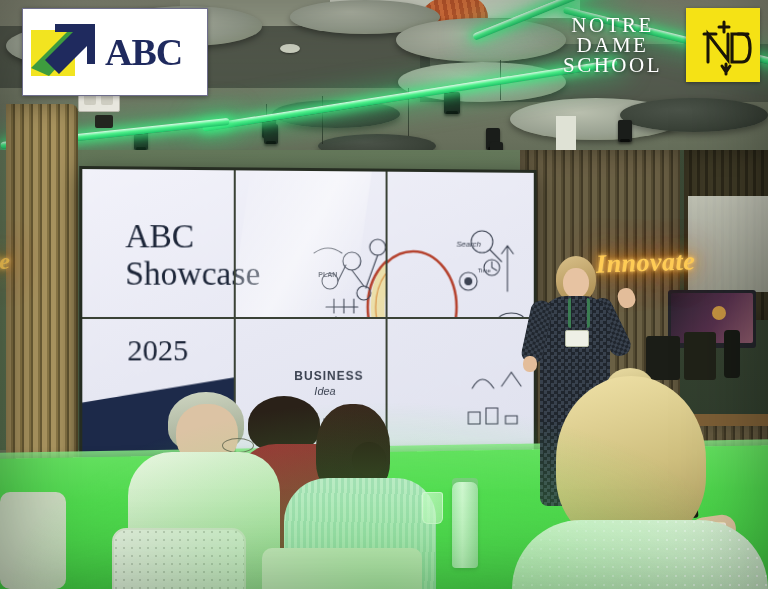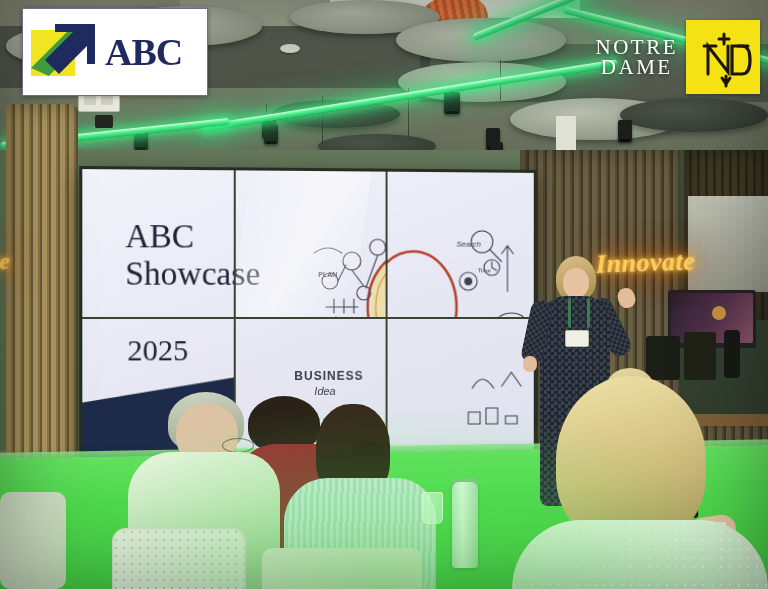--- a/index.html
+++ b/index.html
@@ -185,21 +185,21 @@
 
   
   .abc-card{position:absolute;left:22px;top:8px;width:186px;height:88px;background:#fff;
     border:1px solid #6e6e8c;box-shadow:0 1px 5px rgba(0,0,0,.35);
     display:flex;align-items:center;padding:4px 6px;box-sizing:border-box;}
   .abc-mark{width:72px;height:72px;position:relative;flex:0 0 auto;}
   .abc-text{margin-left:4px;line-height:1;}
   .abc-main{font-family:"Liberation Serif",serif;font-weight:700;color:#1f2a5e;font-size:38px;letter-spacing:-1px;}
   .abc-sub{font-family:"Liberation Sans",sans-serif;font-weight:700;color:#1f2a5e;font-size:11.5px;line-height:1.18;margin-top:2px;}
 
-  .nd-wrap{position:absolute;right:8px;top:20px;display:flex;align-items:center;gap:8px;}
+  .nd-wrap{position:absolute;right:8px;top:8px;display:flex;align-items:center;gap:24px;}
   .nd-text{font-family:"Liberation Serif",serif;color:#fff;font-size:21px;line-height:.96;
     letter-spacing:2.5px;text-align:center;text-shadow:0 1px 4px rgba(0,0,0,.6);}
   .nd-badge{width:74px;height:74px;background:#f5e215;position:relative;flex:0 0 auto;
     box-shadow:0 1px 4px rgba(0,0,0,.4);}
   .nd-badge svg{position:absolute;inset:0;}
 </style>
 </head>
 <body>
 
 <div class="photo">
@@ -475,20 +475,21 @@
     </div>
     <div class="abc-text">
       <div class="abc-main">ABC</div>
     </div>
   </div>
 
   <div class="nd-wrap">
     <div class="nd-text">
       <div>NOTRE</div>
       <div>DAME</div>
+      <div>SCHOOL</div>
     </div>
     <div class="nd-badge">
       <svg viewBox="0 0 74 74" width="74" height="74">
         <g fill="none" stroke="#1a1506" stroke-width="3" stroke-linecap="round">
           <path d="M38 14 v10 M33 19 h10"></path>
           <path d="M22 54 V26 l20 26 V26"></path>
           <path d="M46 54 V26 l10 0 q8 0 8 14 q0 14 -8 14 z" stroke-width="3.2"></path>
           <path d="M30 26 h-12 M52 26 h10"></path>
           <path d="M36 58 l4 6 l4 -6 M40 56 v10"></path>
         </g>

